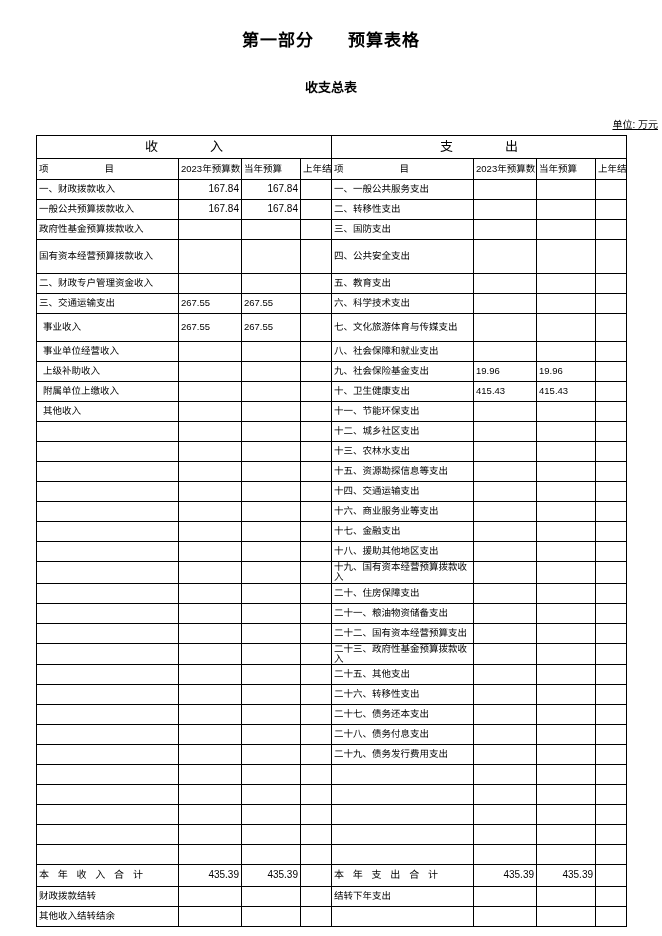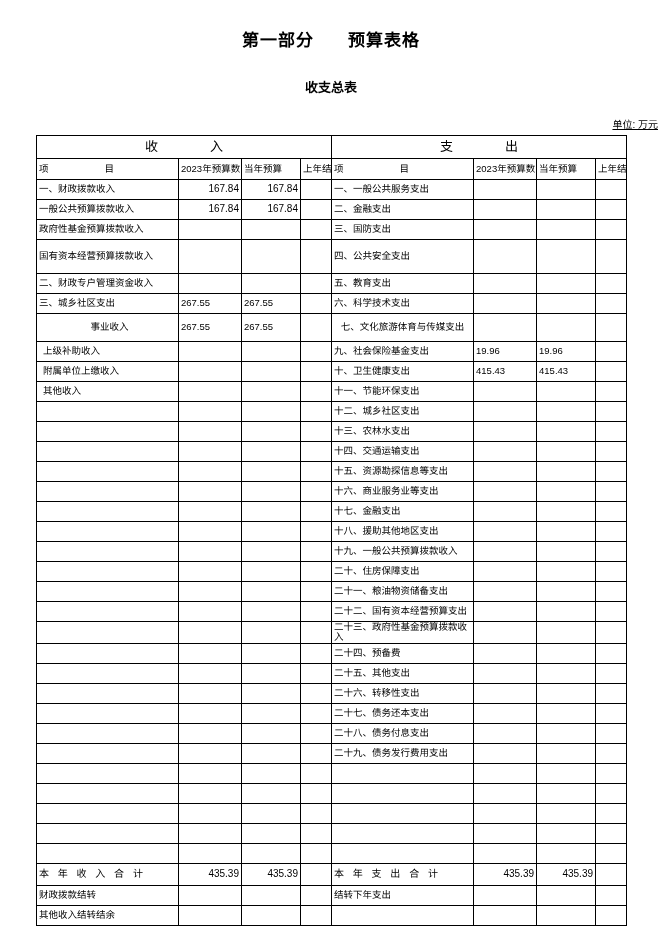--- a/index.html
+++ b/index.html
@@ -111,21 +111,21 @@
     font-family: "Liberation Sans", "DejaVu Sans", sans-serif;
     padding-right: 3px;
   }
   .num.left {
     text-align: left;
     padding-left: 2px;
     font-size: 9.5px;
   }
 
   tr.r-std td { height: 19px; }
-  tr.r-tall td { height: 27px; text-align: center; }
+  tr.r-tall td { height: 27px; }
   tr.r-xtall td { height: 33px; }
 
   .total-row td {
     border-top: 1.4px solid #000;
     border-bottom: 1.4px solid #000;
     height: 21px;
   }
   .total-label {
     font-size: 10px;
     font-family: "Liberation Sans", "DejaVu Sans", sans-serif;
@@ -196,21 +196,21 @@
             <td class="cell-item">一、一般公共服务支出</td>
             <td class="num left"></td>
             <td class="num left"></td>
             <td class="num"></td>
           </tr>
           <tr class="r-std">
             <td class="cell-item ind1">一般公共预算拨款收入</td>
             <td class="num">167.84</td>
             <td class="num">167.84</td>
             <td class="num"></td>
-            <td class="cell-item">二、金融支出</td>
+            <td class="cell-item">二、转移性支出</td>
             <td class="num left"></td>
             <td class="num left"></td>
             <td class="num"></td>
           </tr>
           <tr class="r-std">
             <td class="cell-item ind1">政府性基金预算拨款收入</td>
             <td class="num"></td>
             <td class="num"></td>
             <td class="num"></td>
             <td class="cell-item">三、国防支出</td>
@@ -232,40 +232,50 @@
             <td class="cell-item">二、财政专户管理资金收入</td>
             <td class="num"></td>
             <td class="num"></td>
             <td class="num"></td>
             <td class="cell-item">五、教育支出</td>
             <td class="num left"></td>
             <td class="num left"></td>
             <td class="num"></td>
           </tr>
           <tr class="r-std">
-            <td class="cell-item">三、城乡社区支出</td>
+            <td class="cell-item">三、交通运输支出</td>
             <td class="num left">267.55</td>
             <td class="num left">267.55</td>
             <td class="num"></td>
             <td class="cell-item">六、科学技术支出</td>
             <td class="num left"></td>
             <td class="num left"></td>
             <td class="num"></td>
           </tr>
           <tr class="r-tall">
             <td class="cell-item ind2">事业收入</td>
             <td class="num left">267.55</td>
             <td class="num left">267.55</td>
             <td class="num"></td>
             <td class="cell-item">七、文化旅游体育与传媒支出</td>
             <td class="num left"></td>
             <td class="num left"></td>
             <td class="num"></td>
           </tr>
           <tr class="r-std">
+            <td class="cell-item ind2">事业单位经营收入</td>
+            <td class="num left"></td>
+            <td class="num left"></td>
+            <td class="num"></td>
+            <td class="cell-item">八、社会保障和就业支出</td>
+            <td class="num left"></td>
+            <td class="num left"></td>
+            <td class="num"></td>
+          </tr>
+          <tr class="r-std">
             <td class="cell-item ind2">上级补助收入</td>
             <td class="num left"></td>
             <td class="num left"></td>
             <td class="num"></td>
             <td class="cell-item">九、社会保险基金支出</td>
             <td class="num left">19.96</td>
             <td class="num left">19.96</td>
             <td class="num"></td>
           </tr>
           <tr class="r-std">
@@ -306,40 +316,40 @@
             <td class="cell-item">十三、农林水支出</td>
             <td class="num left"></td>
             <td class="num left"></td>
             <td class="num"></td>
           </tr>
           <tr class="r-std">
             <td class="cell-item"></td>
             <td class="num left"></td>
             <td class="num left"></td>
             <td class="num"></td>
+            <td class="cell-item">十五、资源勘探信息等支出</td>
+            <td class="num left"></td>
+            <td class="num left"></td>
+            <td class="num"></td>
+          </tr>
+          <tr class="r-std">
+            <td class="cell-item"></td>
+            <td class="num left"></td>
+            <td class="num left"></td>
+            <td class="num"></td>
             <td class="cell-item">十四、交通运输支出</td>
             <td class="num left"></td>
             <td class="num left"></td>
             <td class="num"></td>
           </tr>
           <tr class="r-std">
             <td class="cell-item"></td>
             <td class="num left"></td>
             <td class="num left"></td>
             <td class="num"></td>
-            <td class="cell-item">十五、资源勘探信息等支出</td>
-            <td class="num left"></td>
-            <td class="num left"></td>
-            <td class="num"></td>
-          </tr>
-          <tr class="r-std">
-            <td class="cell-item"></td>
-            <td class="num left"></td>
-            <td class="num left"></td>
-            <td class="num"></td>
             <td class="cell-item">十六、商业服务业等支出</td>
             <td class="num left"></td>
             <td class="num left"></td>
             <td class="num"></td>
           </tr>
           <tr class="r-std">
             <td class="cell-item"></td>
             <td class="num left"></td>
             <td class="num left"></td>
             <td class="num"></td>
@@ -356,21 +366,21 @@
             <td class="cell-item">十八、援助其他地区支出</td>
             <td class="num left"></td>
             <td class="num left"></td>
             <td class="num"></td>
           </tr>
           <tr class="r-std">
             <td class="cell-item"></td>
             <td class="num left"></td>
             <td class="num left"></td>
             <td class="num"></td>
-            <td class="cell-item">十九、一般公共预算拨款收入</td>
+            <td class="cell-item">十九、国有资本经营预算拨款收入</td>
             <td class="num left"></td>
             <td class="num left"></td>
             <td class="num"></td>
           </tr>
           <tr class="r-std">
             <td class="cell-item"></td>
             <td class="num left"></td>
             <td class="num left"></td>
             <td class="num"></td>
             <td class="cell-item">二十、住房保障支出</td>
@@ -397,30 +407,20 @@
             <td class="num left"></td>
             <td class="num left"></td>
             <td class="num"></td>
           </tr>
           <tr class="r-std">
             <td class="cell-item"></td>
             <td class="num left"></td>
             <td class="num left"></td>
             <td class="num"></td>
             <td class="cell-item">二十三、政府性基金预算拨款收入</td>
-            <td class="num left"></td>
-            <td class="num left"></td>
-            <td class="num"></td>
-          </tr>
-          <tr class="r-std">
-            <td class="cell-item"></td>
-            <td class="num left"></td>
-            <td class="num left"></td>
-            <td class="num"></td>
-            <td class="cell-item">二十四、预备费</td>
             <td class="num left"></td>
             <td class="num left"></td>
             <td class="num"></td>
           </tr>
           <tr class="r-std">
             <td class="cell-item"></td>
             <td class="num left"></td>
             <td class="num left"></td>
             <td class="num"></td>
             <td class="cell-item">二十五、其他支出</td>

